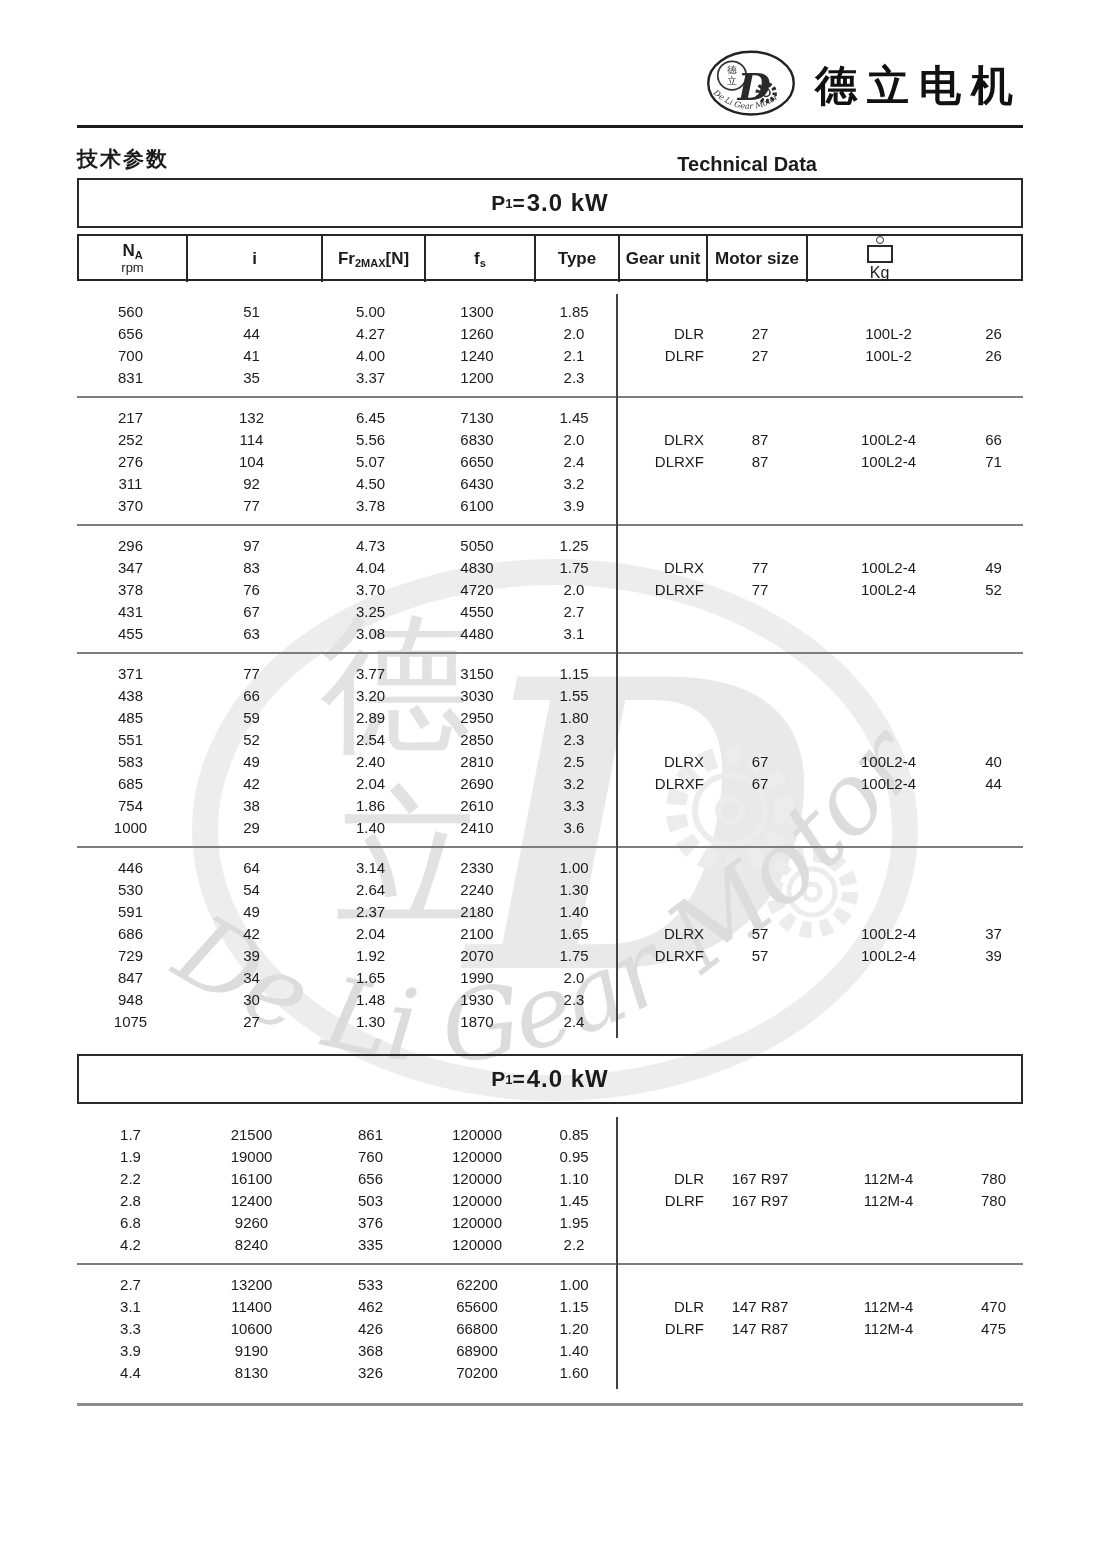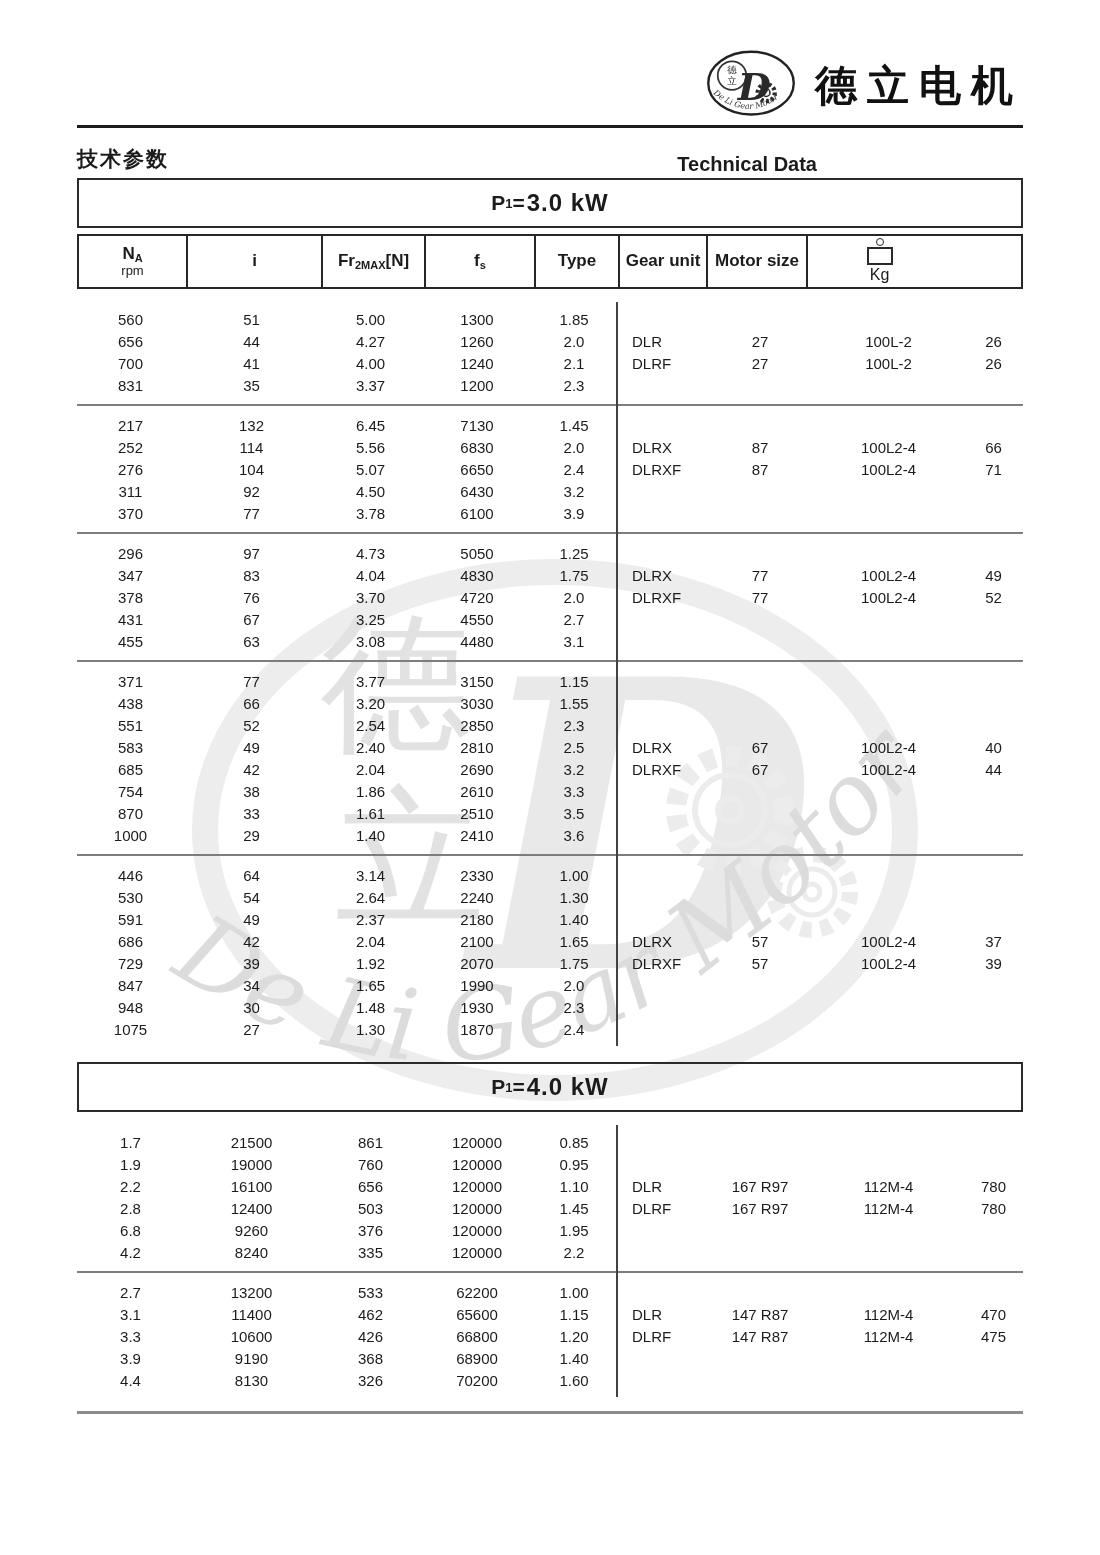--- a/index.html
+++ b/index.html
@@ -32,40 +32,40 @@
   
   .power-box{border:2px solid #2a2a2a;height:50px;display:flex;justify-content:center;align-items:center;box-sizing:border-box;}
   .power-box.first{margin-top:9px;}
   .power-box.later{margin-top:14px;}
   .pb-p{font-weight:bold;font-size:21px;}
   .pb-sub{font-weight:bold;font-size:13px;vertical-align:-4px;}
   .pb-eq{font-weight:bold;font-size:21px;}
   .pb-val{font-weight:bold;font-size:24px;letter-spacing:1px;margin-left:2px;}
 
   
-  .col-header{margin-top:6px;display:grid;height:55px;box-sizing:border-box;
+  .col-header{margin-top:6px;display:grid;height:47px;box-sizing:border-box;
     grid-template-columns:107px 135px 103px 110px 84px 88px 100px 145px 64px;
     border:2px solid #262626;}
   .hcell{display:flex;flex-direction:column;justify-content:center;align-items:center;border-left:2px solid #262626;}
   .hcell:first-child{border-left:none;}
   .h-main{font-weight:bold;font-size:17px;line-height:1.1;}
   .hsub{font-weight:bold;font-size:11px;vertical-align:-3px;}
   .h-unit{font-size:13px;color:#222;line-height:1.1;}
   .kg-knob{width:6px;height:6px;border:1.5px solid #2a2a2a;border-radius:50%;margin:0 auto;}
   .kg-body{width:22px;height:14px;border:2px solid #2a2a2a;margin:1px auto 0;}
   .kg-label{font-size:16px;line-height:1.2;}
 
   
   .section{position:relative;margin-top:11px;}
   .vdiv{position:absolute;left:539px;top:2px;bottom:2px;width:2px;background:#424242;}
   .block{padding:8px 0;}
   .block + .block{border-top:2px solid #7d7d7d;}
   .trow{display:grid;grid-template-columns:107px 135px 103px 110px 84px 88px 100px 145px 73px;height:22px;align-items:center;}
   .cell{text-align:center;font-size:15px;white-space:nowrap;}
-  .cell-type{text-align:left;padding-left:16px;}
+  .cell-type{text-align:right;padding-left:16px;}
   .cell-gear{padding-left:12px;}
   .cell-motor{padding-left:24px;}
   .cell-kg{padding-left:16px;}
 
   
   .bottom-rule{border:0;border-top:3px solid #8c8c8c;margin-top:12px;}
   .page-num{margin-top:10px;text-align:center;font-size:20px;color:#222;}
 </style>
 </head>
 <body>
@@ -335,20 +335,31 @@
           <div class="cell cell-m2">66</div>
           <div class="cell cell-i">3.20</div>
           <div class="cell cell-fr">3030</div>
           <div class="cell cell-fs">1.55</div>
           <div class="cell cell-type"></div>
           <div class="cell cell-gear"></div>
           <div class="cell cell-motor"></div>
           <div class="cell cell-kg"></div>
         </div>
         <div class="trow">
+          <div class="cell cell-na">485</div>
+          <div class="cell cell-m2">59</div>
+          <div class="cell cell-i">2.89</div>
+          <div class="cell cell-fr">2950</div>
+          <div class="cell cell-fs">1.80</div>
+          <div class="cell cell-type"></div>
+          <div class="cell cell-gear"></div>
+          <div class="cell cell-motor"></div>
+          <div class="cell cell-kg"></div>
+        </div>
+        <div class="trow">
           <div class="cell cell-na">551</div>
           <div class="cell cell-m2">52</div>
           <div class="cell cell-i">2.54</div>
           <div class="cell cell-fr">2850</div>
           <div class="cell cell-fs">2.3</div>
           <div class="cell cell-type"></div>
           <div class="cell cell-gear"></div>
           <div class="cell cell-motor"></div>
           <div class="cell cell-kg"></div>
         </div>
@@ -373,31 +384,20 @@
           <div class="cell cell-gear">67</div>
           <div class="cell cell-motor">100L2-4</div>
           <div class="cell cell-kg">44</div>
         </div>
         <div class="trow">
           <div class="cell cell-na">754</div>
           <div class="cell cell-m2">38</div>
           <div class="cell cell-i">1.86</div>
           <div class="cell cell-fr">2610</div>
           <div class="cell cell-fs">3.3</div>
-          <div class="cell cell-type"></div>
-          <div class="cell cell-gear"></div>
-          <div class="cell cell-motor"></div>
-          <div class="cell cell-kg"></div>
-        </div>
-        <div class="trow">
-          <div class="cell cell-na">870</div>
-          <div class="cell cell-m2">33</div>
-          <div class="cell cell-i">1.61</div>
-          <div class="cell cell-fr">2510</div>
-          <div class="cell cell-fs">3.5</div>
           <div class="cell cell-type"></div>
           <div class="cell cell-gear"></div>
           <div class="cell cell-motor"></div>
           <div class="cell cell-kg"></div>
         </div>
         <div class="trow">
           <div class="cell cell-na">1000</div>
           <div class="cell cell-m2">29</div>
           <div class="cell cell-i">1.40</div>
           <div class="cell cell-fr">2410</div>

